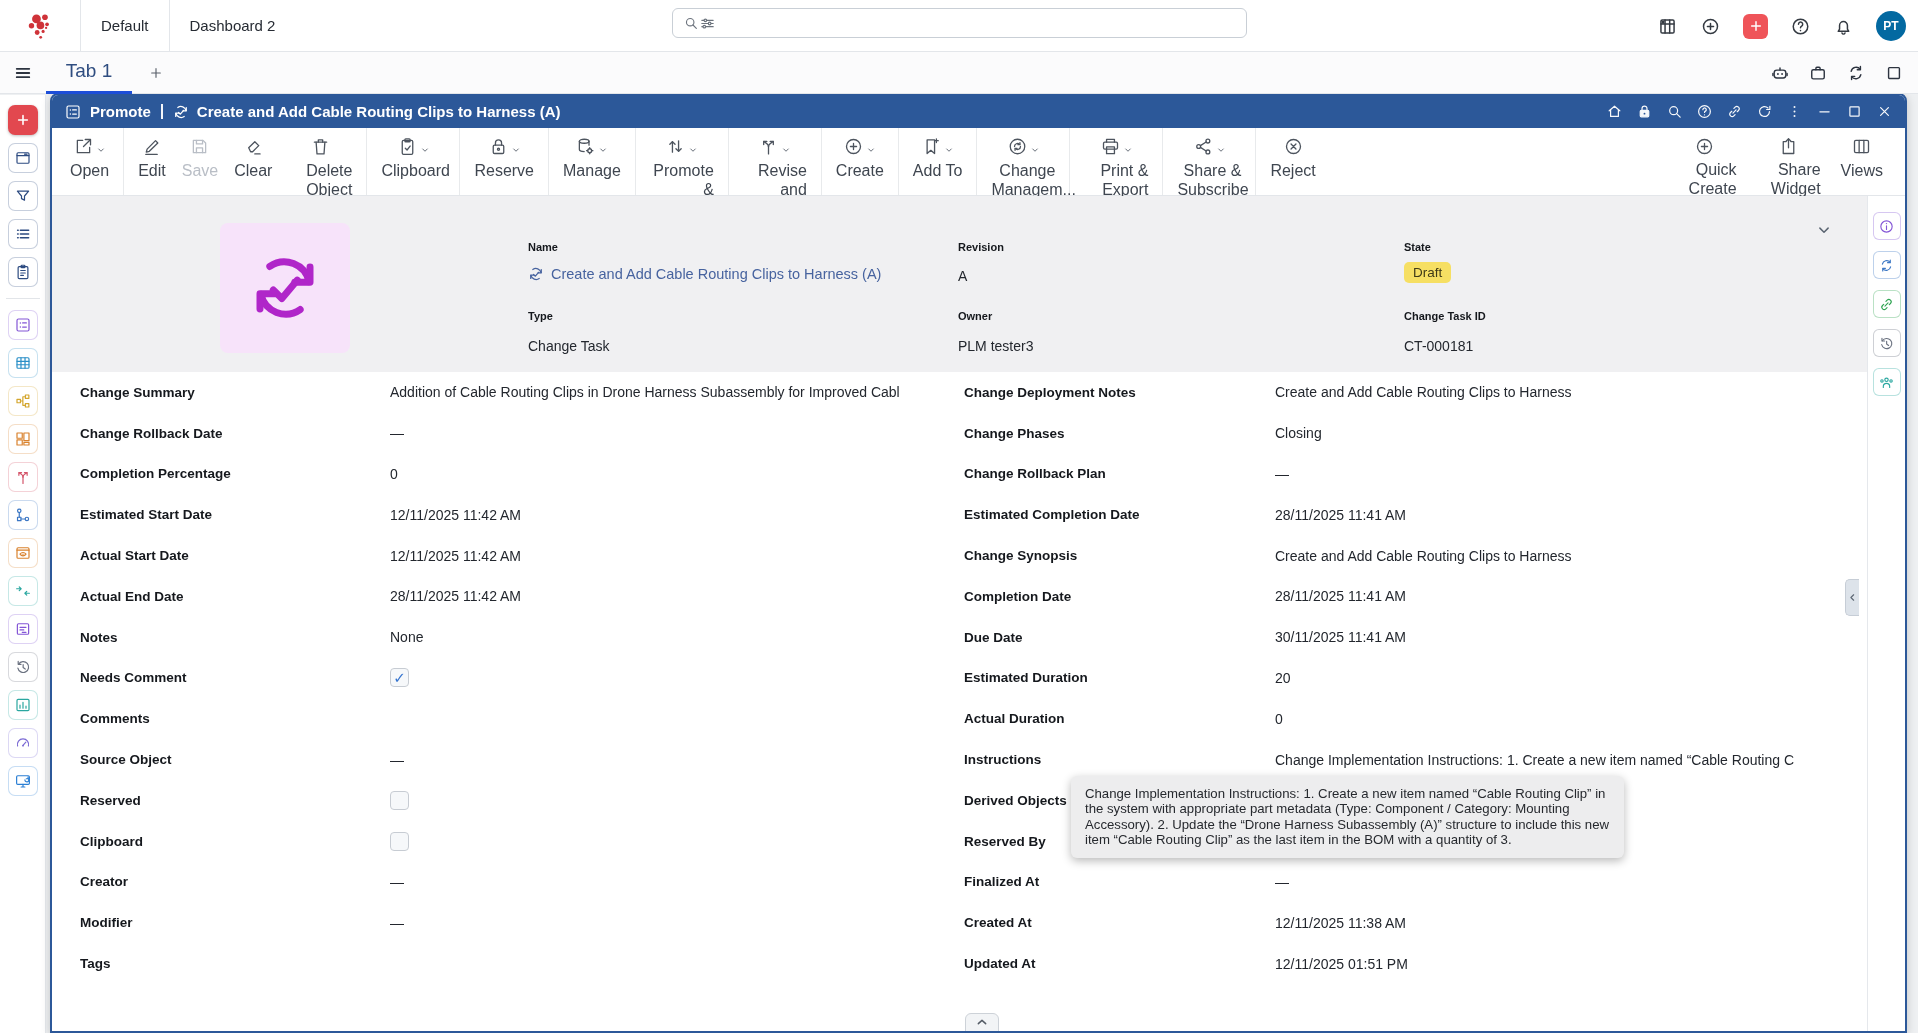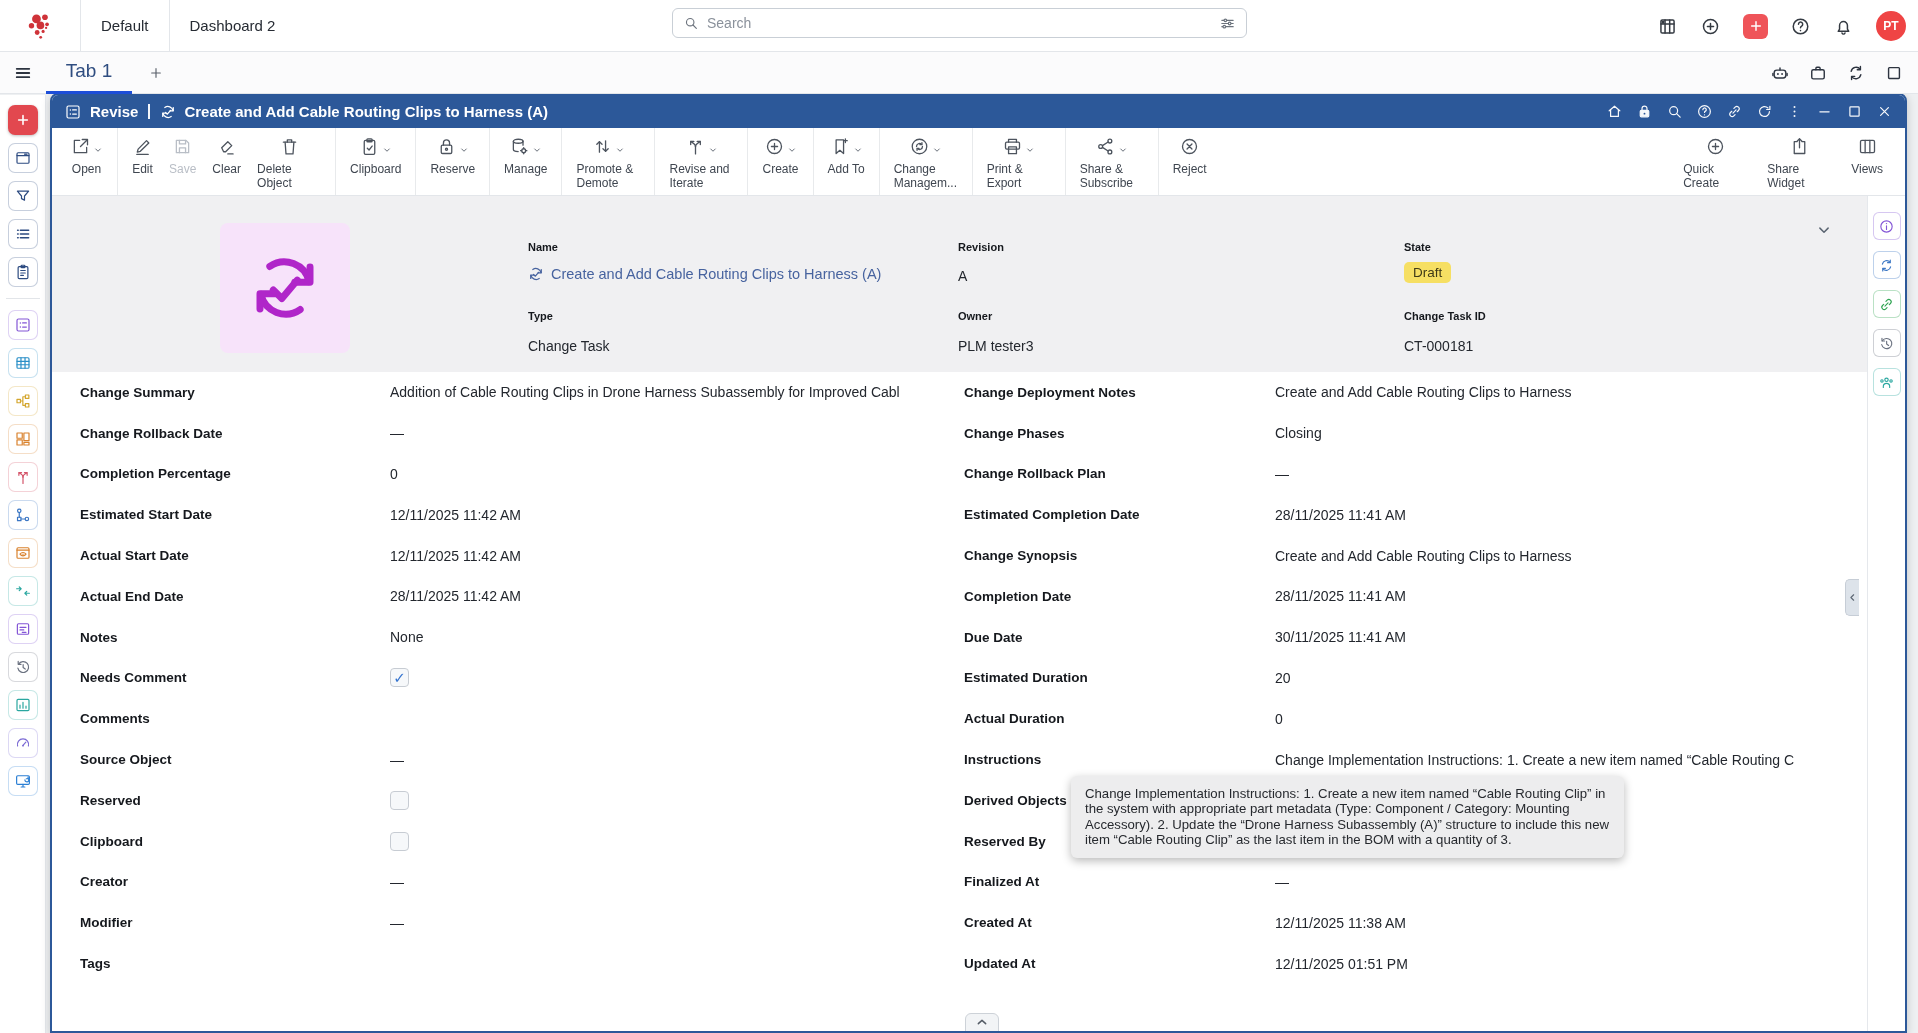--- a/index.html
+++ b/index.html
@@ -9,21 +9,21 @@
   #topbar { position:absolute; left:0; top:0; width:1918px; height:52px; background:#fff;
     border-bottom:1px solid #e3e6ea; display:flex; align-items:center; z-index:30; }
   .logo { width:80px; display:flex; justify-content:center; color:#cf3339; }
   .vsep { width:1px; height:52px; background:#e3e6ea; }
   .navitem { padding:8px 20px; font-size:15px; color:#262b33; height:52px; display:flex; align-items:center; cursor:pointer; }
   .searchbox { position:absolute; left:672px; top:8px; width:575px; height:30px; border:1px solid #c9cfd6;
     border-radius:6px; background:#fff; display:flex; align-items:center; padding:0 10px; color:#6c737d; }
   .searchbox .ph { font-size:14px; color:#8a919b; margin-left:8px; flex:1; }
   .tright { position:absolute; right:0; top:0; height:52px; display:flex; align-items:center; gap:22px; padding-right:12px; color:#343a42; }
   .redbtn { width:25px; height:25px; background:#ef5459; border-radius:6px; color:#fff; display:flex; align-items:center; justify-content:center; }
-  .avatar { width:30px; height:30px; border-radius:50%; background:#ef4444; color:#fff; font-size:12px; font-weight:bold;
+  .avatar { width:30px; height:30px; border-radius:50%; background:#0369a1; color:#fff; font-size:12px; font-weight:bold;
     display:flex; align-items:center; justify-content:center; }
   .icbtn { display:flex; align-items:center; cursor:pointer; }
   
   #tabrow { position:absolute; left:0; top:52px; width:1918px; height:42px; background:#fbfbfc;
     border-bottom:1px solid #e3e6ea; display:flex; align-items:center; z-index:29; }
   .burger { width:46px; display:flex; justify-content:center; color:#2d3440; cursor:pointer; }
   .tabcell { height:42px; width:86px; display:flex; align-items:center; justify-content:center;
     font-size:19px; color:#2f4d80; border-bottom:3px solid #1d4ed8; cursor:pointer; }
   .tabplus { margin-left:16px; color:#585f69; cursor:pointer; }
   .tabricons { position:absolute; right:14px; display:flex; gap:18px; color:#2d3440; }
@@ -44,21 +44,21 @@
   #tb-right { margin-left:auto; display:flex; align-items:center; gap:13px; }
   #tb-right .icbtn { opacity:.96; }
   
   #toolbar { height:68px; border-bottom:1px solid #e3e6ea; display:flex; align-items:stretch; flex:0 0 auto; background:#fff; }
   #toolbar-left { display:flex; align-items:stretch; padding-left:4px; }
   .tgroup { display:flex; align-items:flex-start; padding:8px 6px 0 6px; border-right:1px solid #e8eaec; }
   .tgroup:last-child { border-right:none; }
   .tbtn { display:flex; flex-direction:column; align-items:center; padding:0 8px; cursor:pointer; color:#4d545e; }
   .tbtn .irow { display:flex; align-items:flex-start; height:22px; }
   .tbtn .chev { margin-left:2px; margin-top:5px; color:#5a616c; }
-  .tbtn .lbl { font-size:12px; color:#3f4650; margin-top:4px; text-align:left; line-height:1.18; max-width:64px; }
+  .tbtn .lbl { font-size:16px; color:#3f4650; margin-top:4px; text-align:right; line-height:1.18; max-width:64px; }
   .tbtn.disabled, .tbtn.disabled .lbl { color:#b9bec6; }
   #toolbar-right { margin-left:auto; display:flex; align-items:stretch; padding:8px 12px 0 0; }
   #toolbar-right .tbtn { padding:0 10px; }
   
   #contentwrap { flex:1; display:flex; min-height:0; }
   #main { position:relative; flex:1; min-width:0; overflow:hidden; }
   #rightstrip { width:38px; border-left:1px solid #e5e8ec; display:flex; flex-direction:column; align-items:center; padding-top:16px; gap:11px; background:#fff; }
   .rbox { width:28px; height:28px; border-radius:6px; border:1px solid #e4e7eb; display:flex; align-items:center; justify-content:center; cursor:pointer; background:#fff; }
   
   #band { position:relative; height:176px; background:#f0f0f2; }
@@ -114,21 +114,20 @@
   <div class="navitem">Dashboard 2</div>
   <div class="searchbox">
     <span class="icbtn" id="search-mag">
         <svg width="16" height="16" viewBox="0 0 24 24">
           <g fill="none" stroke="currentColor" stroke-width="1.7" stroke-linecap="round" stroke-linejoin="round">
             <circle cx="10.8" cy="10.8" r="5.6"></circle>
             <path d="M15 15l5 5"></path>
           </g>
         </svg>
       </span>
-    <span class="ph">Search</span>
     <span class="icbtn" id="search-tune">
         <svg width="17" height="17" viewBox="0 0 24 24">
           <g fill="none" stroke="currentColor" stroke-width="1.7" stroke-linecap="round" stroke-linejoin="round">
             <path d="M4 7.5h16M4 12h16M4 16.5h16"></path>
             <circle cx="9" cy="7.5" r="1.8" fill="#fff"></circle>
             <circle cx="15" cy="12" r="1.8" fill="#fff"></circle>
             <circle cx="7.5" cy="16.5" r="1.8" fill="#fff"></circle>
           </g>
         </svg>
       </span>
@@ -404,21 +403,21 @@
     <span class="icbtn" id="tb-detic">
         <svg width="18" height="18" viewBox="0 0 24 24">
           <g fill="none" stroke="currentColor" stroke-width="1.6" stroke-linecap="round" stroke-linejoin="round">
             <rect x="4" y="4" width="16" height="16" rx="2"></rect>
             <circle cx="8.5" cy="9.2" r="1" fill="currentColor" stroke="none"></circle>
             <circle cx="8.5" cy="14.8" r="1" fill="currentColor" stroke="none"></circle>
             <path d="M11.5 9.2h5M11.5 14.8h5"></path>
           </g>
         </svg>
       </span>
-    <span class="ttext">Revise</span>
+    <span class="ttext">Promote</span>
     <span class="tsep"></span>
     <span class="icbtn" id="tb-ctic">
         <svg width="16" height="16" viewBox="0 0 24 24">
           <g fill="none" stroke="currentColor" stroke-width="1.9" stroke-linecap="round" stroke-linejoin="round">
             <path d="M7.2 5.2A8 8 0 0119.6 10"></path>
             <path d="M16.8 18.8A8 8 0 014.4 14"></path>
             <path d="M19.9 5.4v4.8h-4.8"></path>
             <path d="M4.1 18.6v-4.8h4.8"></path>
             <path d="M8.3 12.6l2.7 2.7 4.9-5.8"></path>
           </g>

